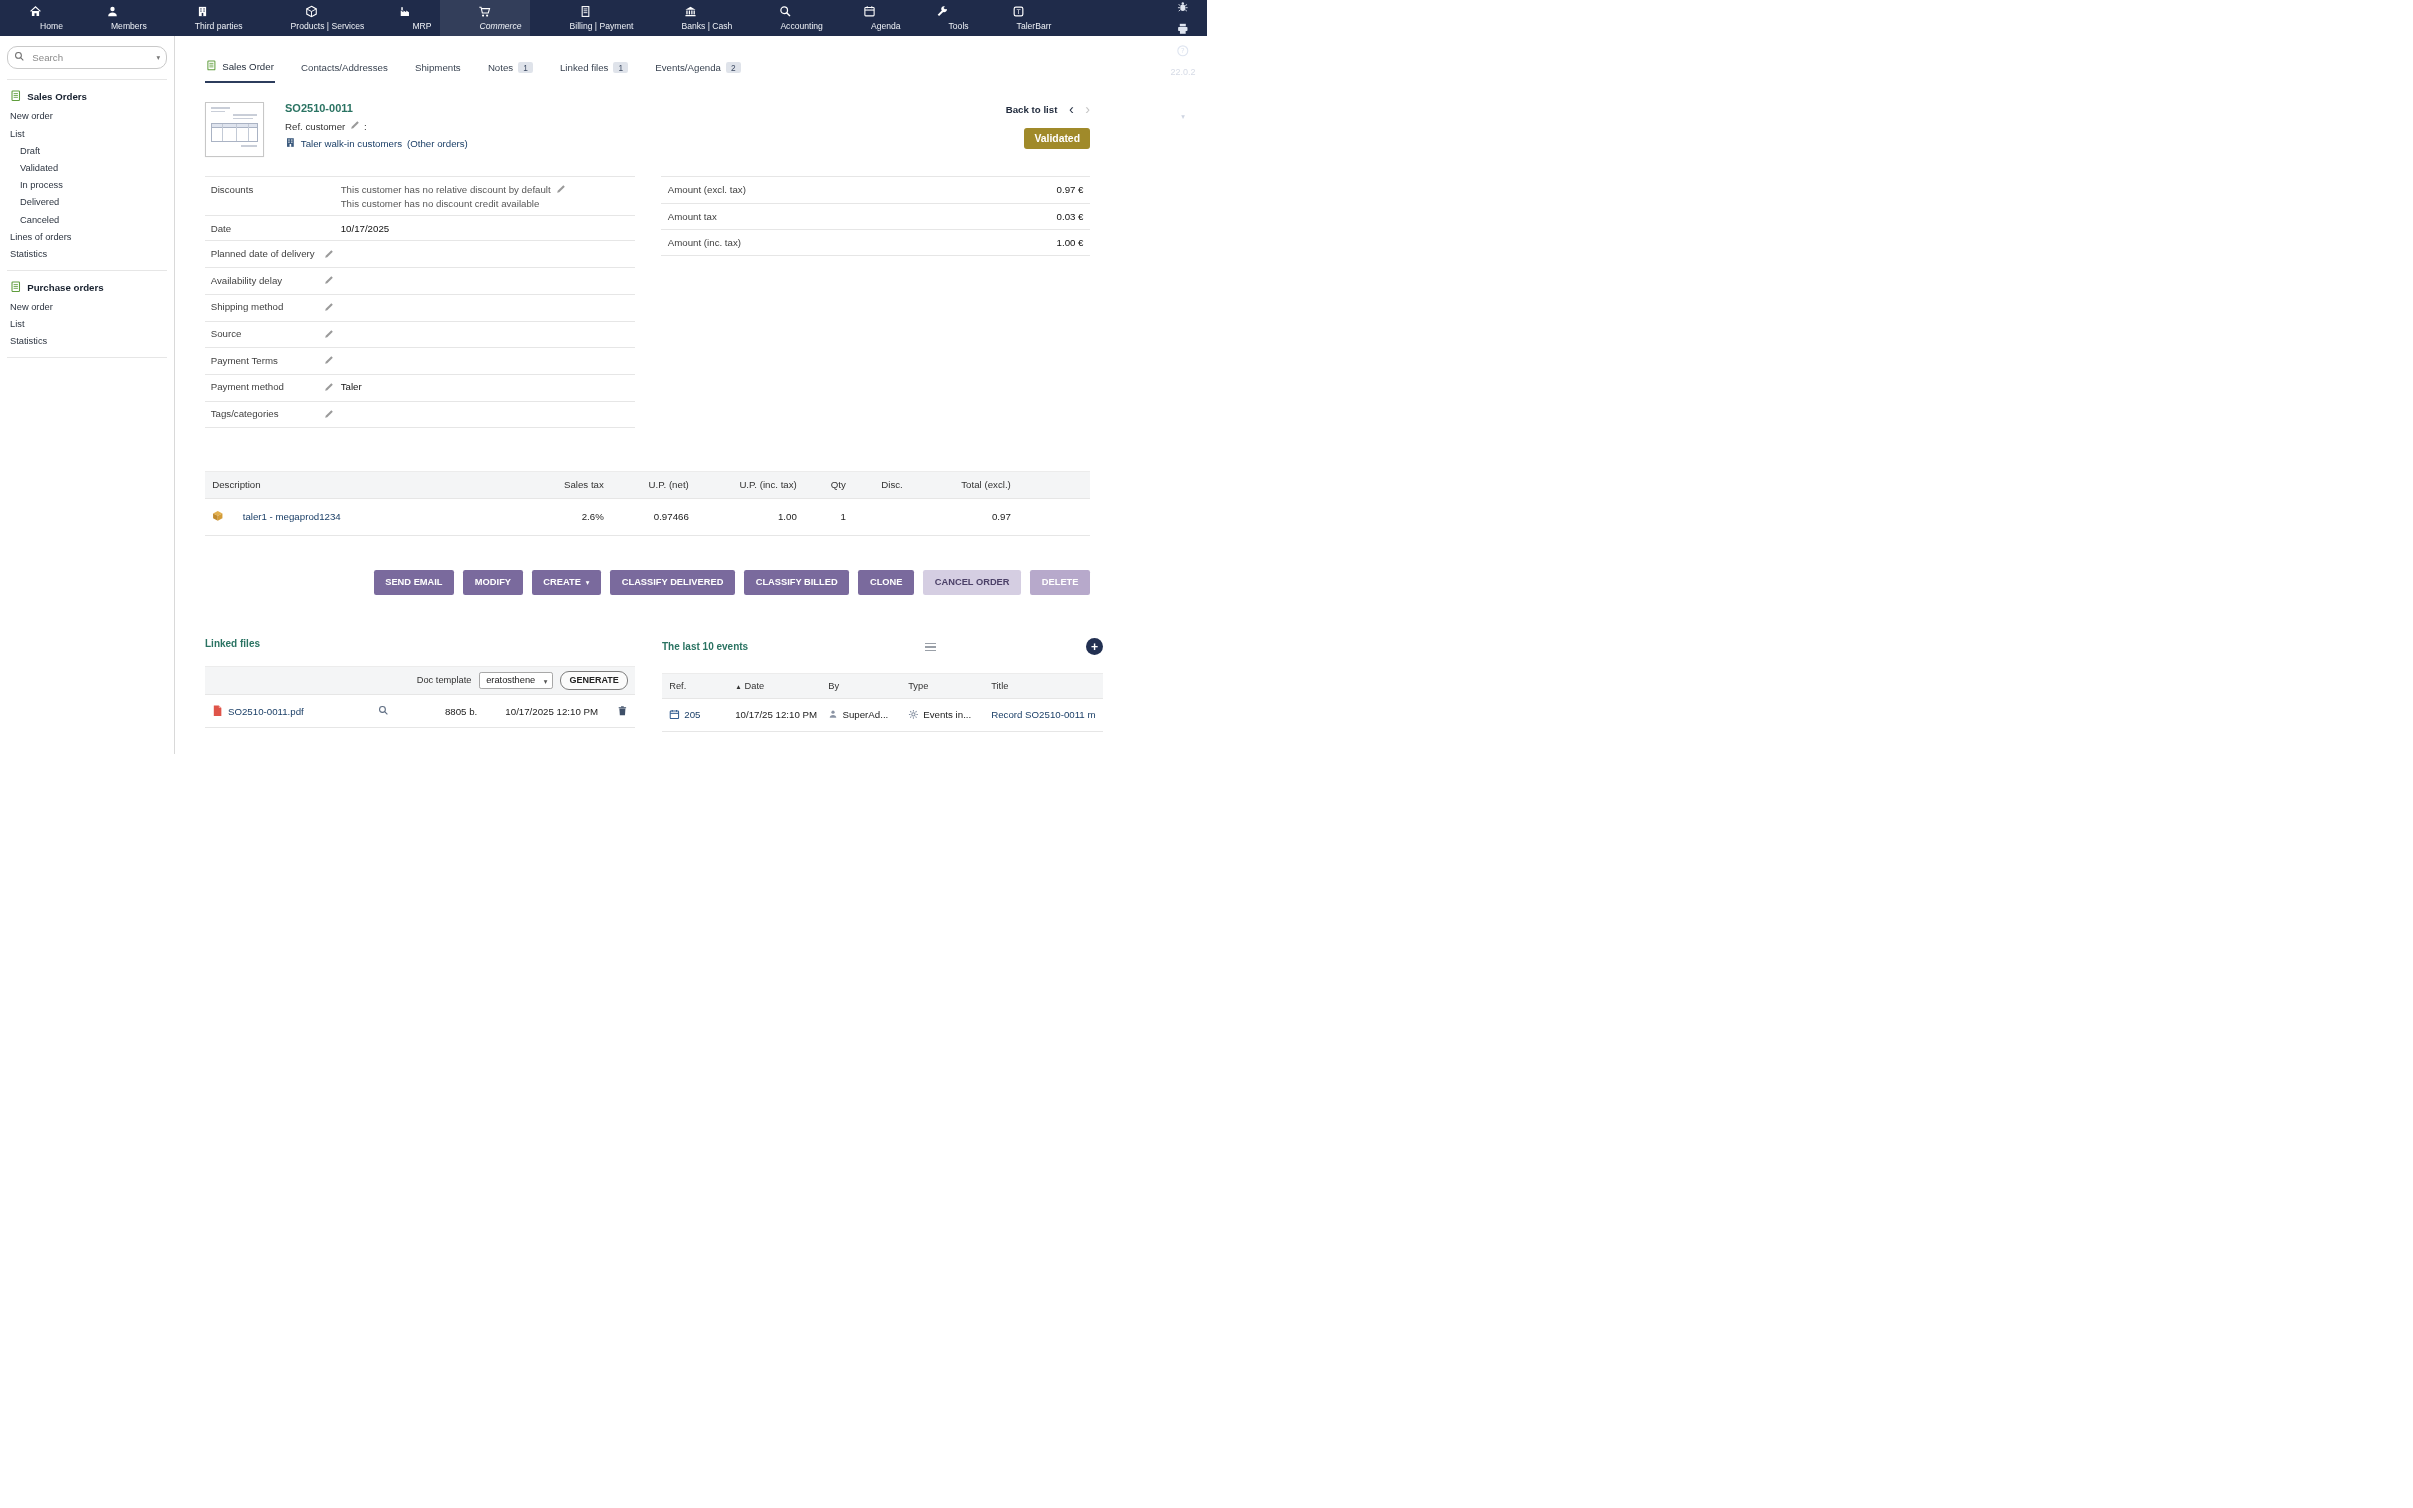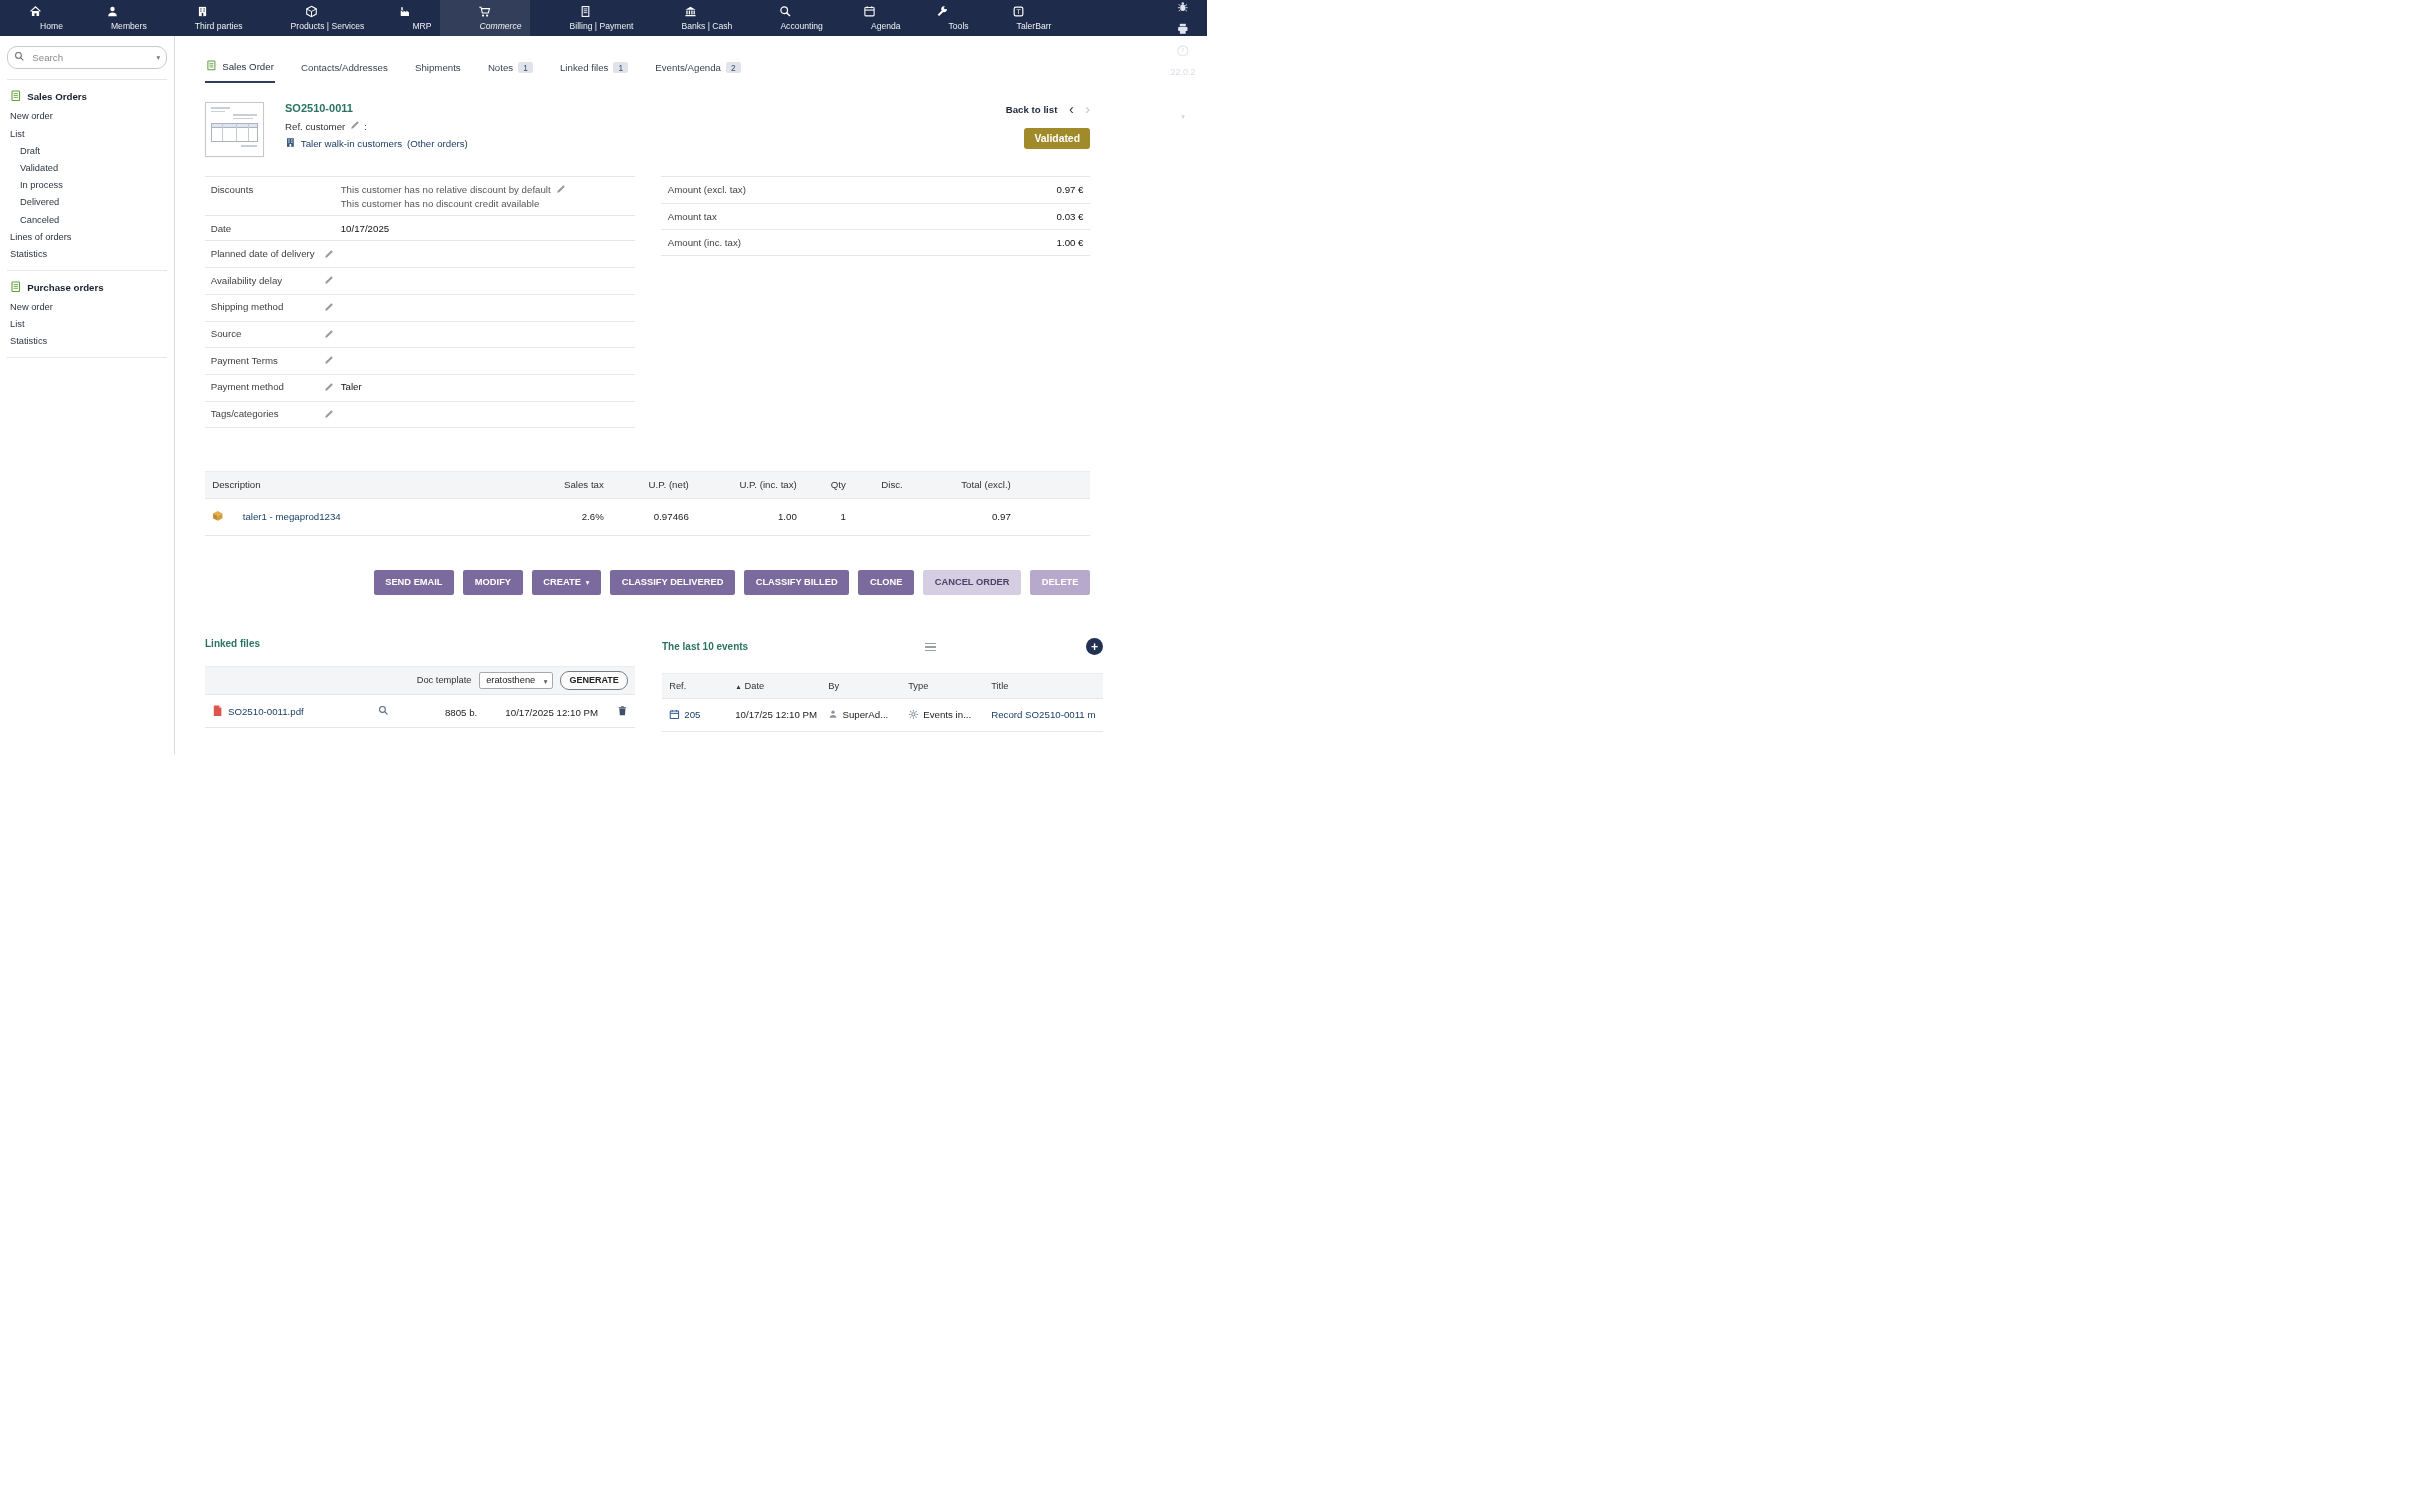--- a/index.html
+++ b/index.html
@@ -87,21 +87,21 @@
   .events-head { display:flex; align-items:center; }
   .hamburger { margin-left:auto; margin-right:147px; cursor:pointer; padding:2.9px; }
   .hamburger div { width:11.5px; height:1.4px; background:#9aa0a8; margin:2.2px 0; }
   .plus-btn { width:17px; height:17px; border-radius:50%; background:#223052; color:#fff; display:flex; align-items:center; justify-content:center; font-size:12.2px; font-weight:bold; cursor:pointer; line-height:1; }
   .subtable { margin-top:17px; }
   .thead-bar { background:#f4f5f6; border-top:0.7px solid #ececec; border-bottom:0.7px solid #e6e6e6; display:flex; align-items:center; padding:4.3px 7.2px; min-height:26px; font-size:9.3px; color:#333; }
   .thead-bar.right { justify-content:flex-end; gap:7.2px; }
   .select-box { position:relative; border:0.7px solid #a8a8a8; border-radius:2.2px; background:#fff; padding:2.9px 17px 2.9px 6.5px; font-size:9.3px; color:#222; cursor:pointer; }
   .select-box .scaret { position:absolute; right:5px; top:4.3px; font-size:7.2px; color:#555; }
   .gen-btn { border:0.7px solid #7d7d7d; background:#fbfbfb; border-radius:9px; font-weight:bold; font-size:9px; padding:3.6px 8px; color:#222; cursor:pointer; font-family:inherit; }
-  .file-row { display:flex; align-items:flex-end; padding:9.3px 7.2px; border-bottom:0.7px solid #e6e6e6; font-size:9.7px; gap:19px; }
+  .file-row { display:flex; align-items:center; padding:9.3px 7.2px; border-bottom:0.7px solid #e6e6e6; font-size:9.7px; gap:19px; }
   .file-name { display:flex; align-items:center; gap:5px; width:147px; flex:none; }
   .file-size { width:83px; text-align:right; color:#222; }
   .file-date { width:122px; text-align:right; color:#222; }
   .file-trash { margin-left:auto; cursor:pointer; }
   .ev-head { display:flex; }
   .ev-c1 { width:66px; } .ev-c2 { width:93px; } .ev-c3 { width:80px; } .ev-c4 { width:83px; } .ev-c5 { flex:1; min-width:0; }
   .ev-row { display:flex; align-items:center; padding:9.3px 7.2px 10px 7.2px; border-bottom:0.7px solid #e6e6e6; font-size:9.7px; }
   .ev-cell { display:flex; align-items:center; gap:4.3px; white-space:nowrap; overflow:hidden; }
   .sort-asc { font-size:6.5px; color:#333; margin-right:2.9px; }
   .mag-icon { cursor:pointer; }

